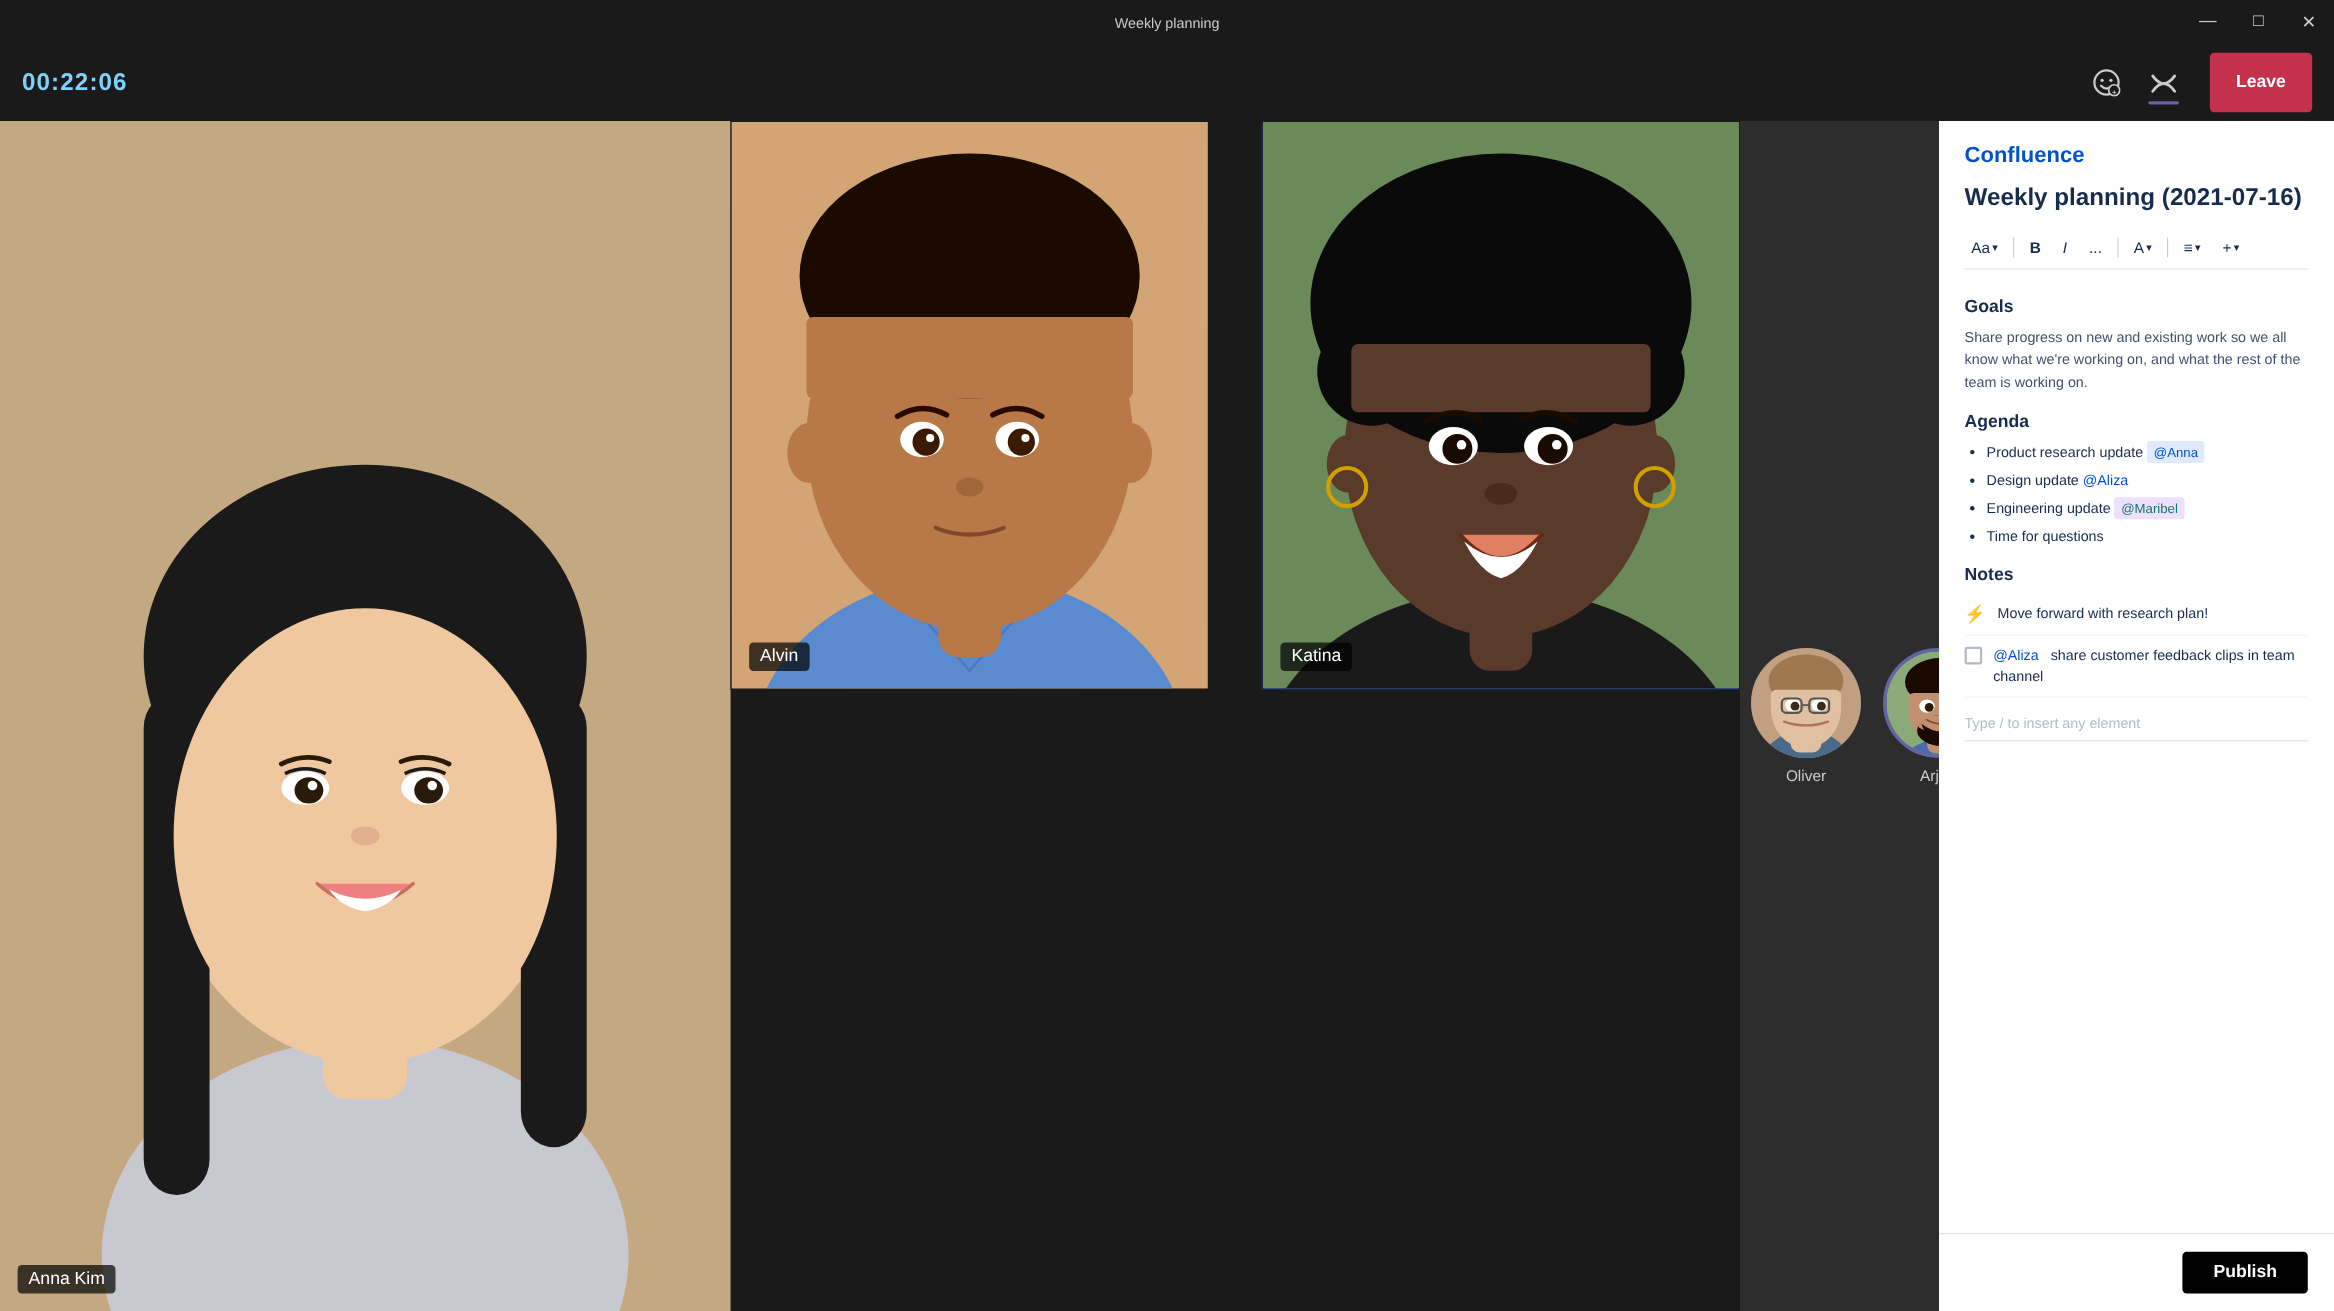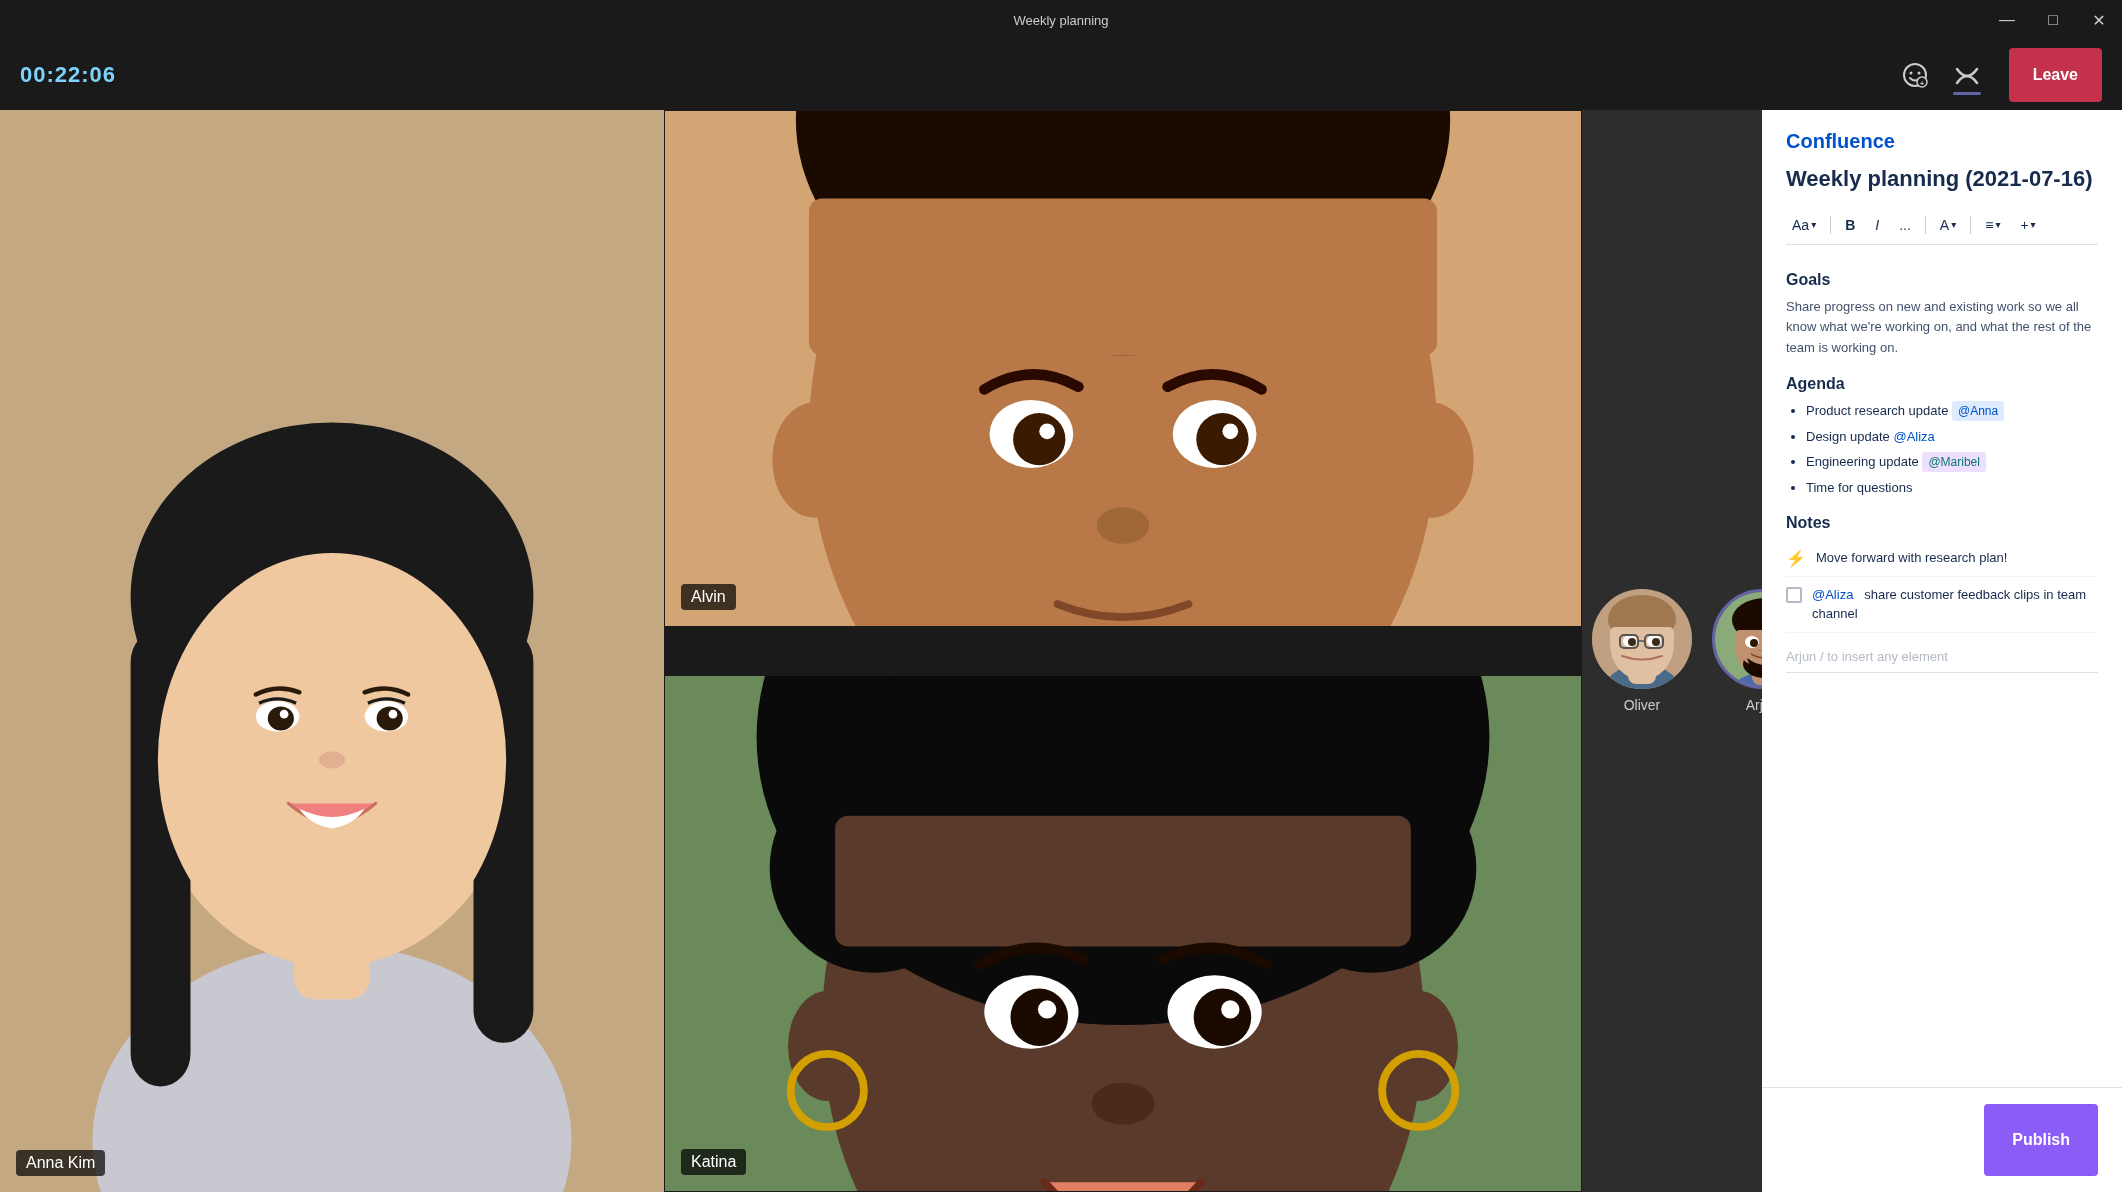--- a/index.html
+++ b/index.html
@@ -133,21 +133,21 @@
       padding: 4px 10px;
       border-radius: 4px;
       font-size: 16px;
       font-weight: 500;
     }
 
     
     .video-grid {
       flex: 1;
       display: grid;
-      grid-template-columns: 1fr;
+      grid-template-columns: 1fr 1fr;
       grid-template-rows: 1fr 1fr;
       gap: 48px;
     }
     .video-cell {
       position: relative;
       overflow: hidden;
       background: #444;
       border: 1px solid #1a1a1a;
     }
 
@@ -317,24 +317,24 @@
       border-bottom: 1px solid #e0e0e0;
     }
     .confluence-footer {
       padding: 16px 24px;
       background: #fff;
       border-top: 1px solid #e0e0e0;
       display: flex;
       justify-content: flex-end;
     }
     .publish-btn {
-      background: #8b5cf6;
+      background: #000000;
       color: white;
       border: none;
-      padding: 27px 28px;
+      padding: 10px 28px;
       border-radius: 4px;
       font-size: 16px;
       font-weight: 600;
       cursor: pointer;
     }
 
     
     .video-bg-anna {
       background: linear-gradient(135deg, #f5f0eb 0%, #e8d5c4 100%);
     }
@@ -648,21 +648,21 @@
           <span class="note-text">Move forward with research plan!</span>
         </div>
         <div class="note-item">
           <div class="note-checkbox"></div>
           <span class="note-text">
             <span style="color:#0052cc;">@Aliza</span>
             &nbsp; share customer feedback clips in team channel
           </span>
         </div>
         <div class="note-input-area">
-          <span>Arjun / to insert any element</span>
+          <span>Type / to insert any element</span>
         </div>
       </div>
     </div>
 
     <div class="confluence-footer">
       <button class="publish-btn">Publish</button>
     </div>
   </div>
 
 </div>

